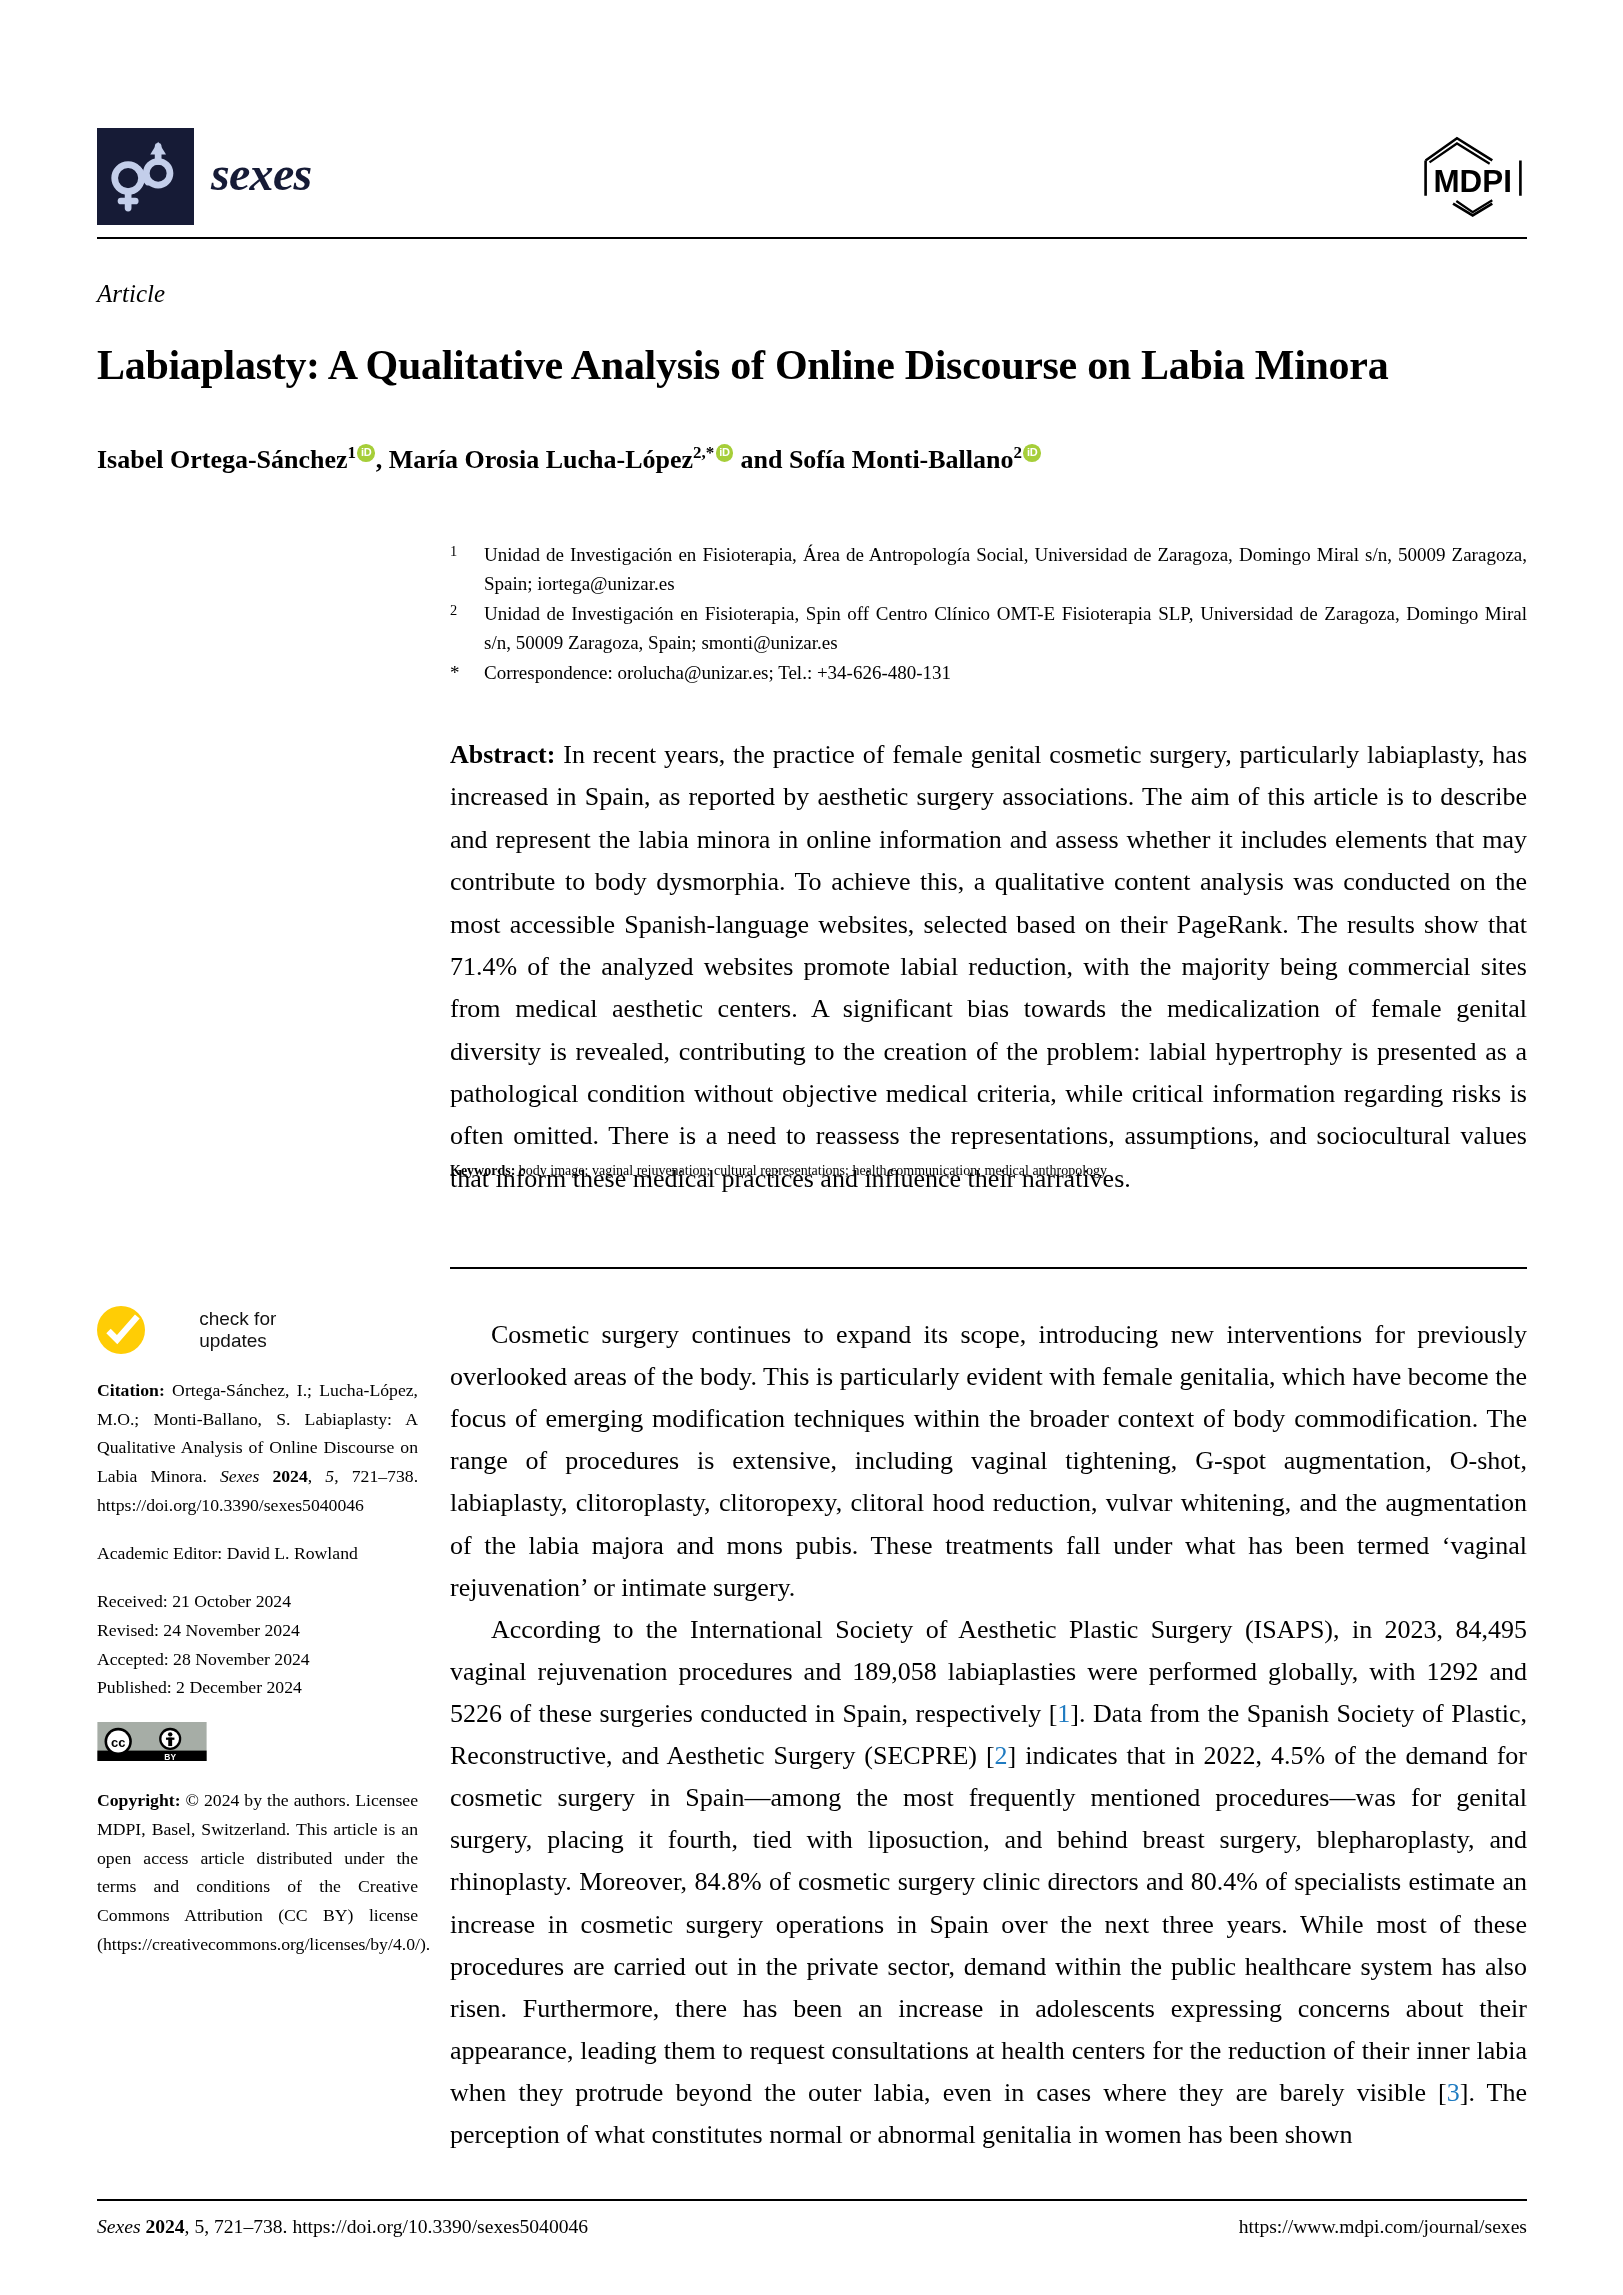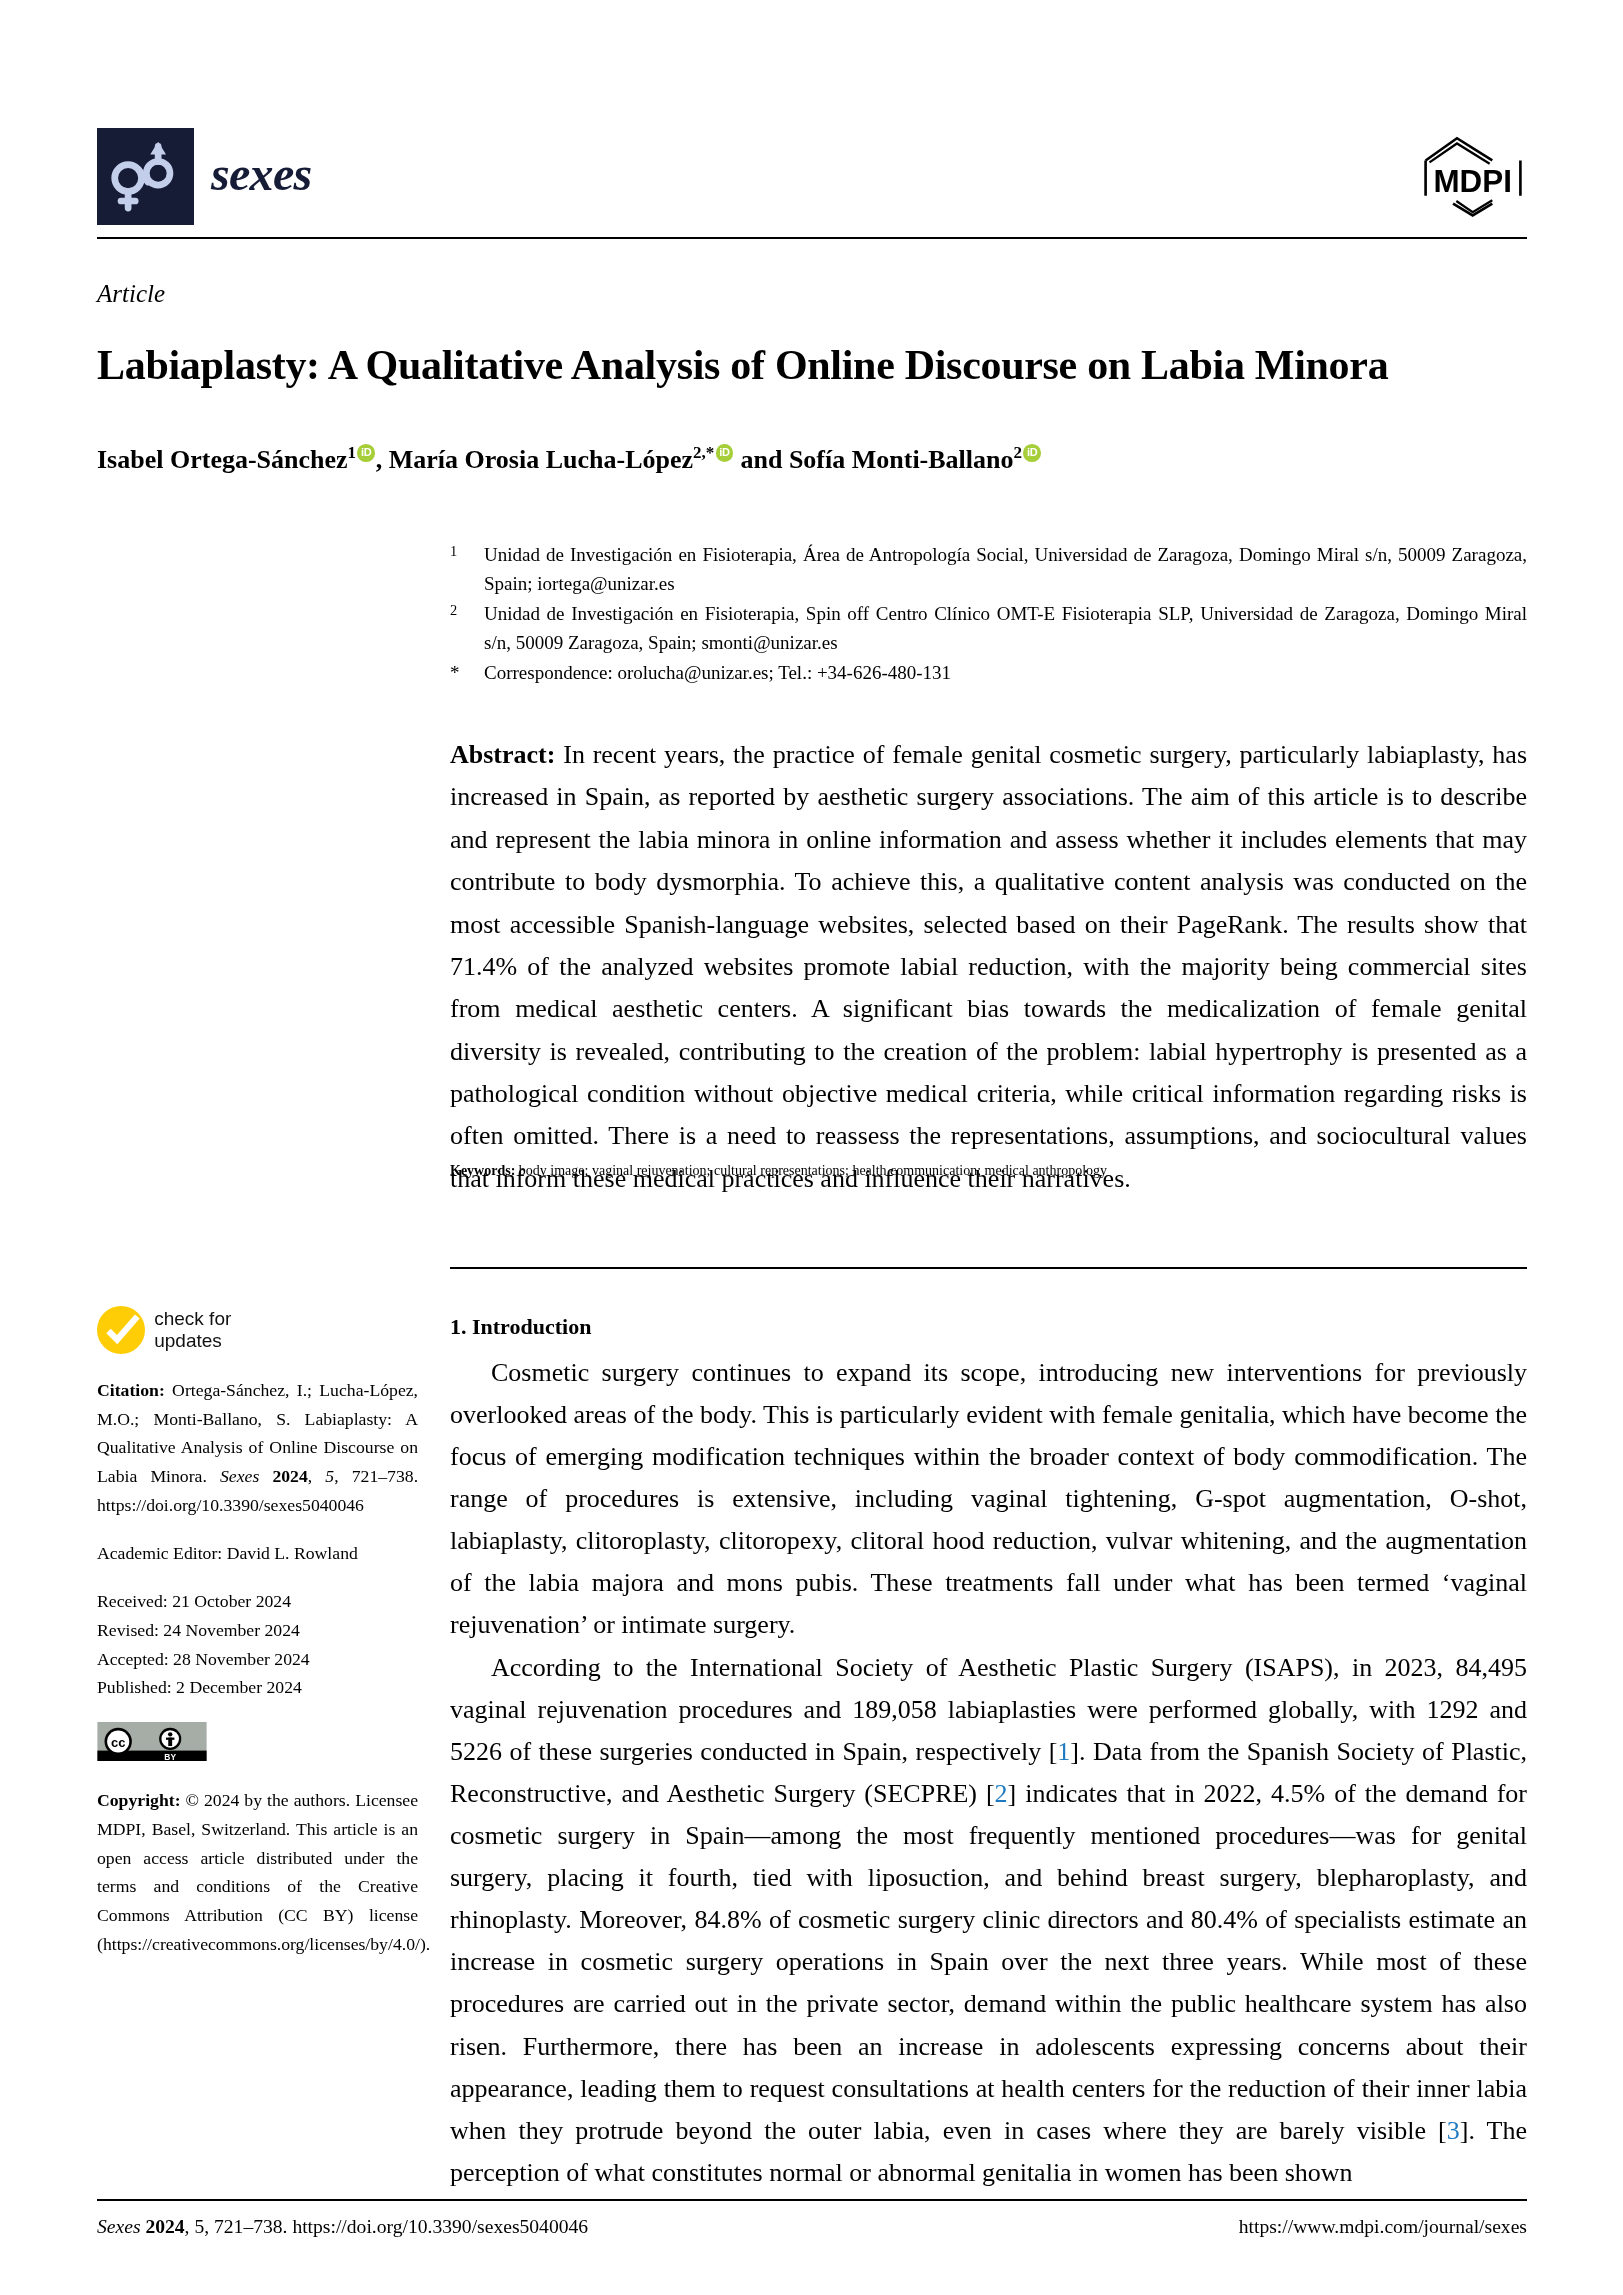--- a/index.html
+++ b/index.html
@@ -179,20 +179,21 @@
     display: flex;
     align-items: center;
     gap: 9.2px;
     margin-bottom: 22px;
   }
   .cu-badge { width: 48px; height: 48px; flex: 0 0 48px; }
   .cu-text {
     font-family: "Liberation Sans", "DejaVu Sans", sans-serif;
     line-height: 1.14;
     font-size: 19px;
+    margin-left: 45px;
   }
   .cu-text .l1 { display: block; font-weight: normal; color: #111; }
   .cu-text .l2 { display: block; font-weight: normal; color: #111; }
 
   .sb-block { margin-bottom: 19.6px; }
   .sb-block.tight { margin-bottom: 0; }
   .sb-dates div { margin-bottom: 0px; }
 
   .cc-badge { margin: 19.6px 0 17px 0; width: 110px; height: 39px; }
 
@@ -351,21 +352,20 @@
       <text x="112" y="58" text-anchor="middle" font-family="Liberation Sans, sans-serif" font-size="13" font-weight="bold" fill="#ffffff">BY</text>
     </svg>
 
     <div class="sb-block tight">
       <b>Copyright:</b>
       <span>© 2024 by the authors. Licensee MDPI, Basel, Switzerland. This article is an open access article distributed under the terms and conditions of the Creative Commons Attribution (CC BY) license (https://creativecommons.org/licenses/by/4.0/).</span>
     </div>
   </div>
 
   <div class="main">
-    <div class="section-head">1. Introduction</div>
     <p class="body-par">Cosmetic surgery continues to expand its scope, introducing new interventions for previously overlooked areas of the body. This is particularly evident with female genitalia, which have become the focus of emerging modification techniques within the broader context of body commodification. The range of procedures is extensive, including vaginal tightening, G-spot augmentation, O-shot, labiaplasty, clitoroplasty, clitoropexy, clitoral hood reduction, vulvar whitening, and the augmentation of the labia majora and mons pubis. These treatments fall under what has been termed ‘vaginal rejuvenation’ or intimate surgery.</p>
     <p class="body-par"><span>According to the International Society of Aesthetic Plastic Surgery (ISAPS), in 2023, 84,495 vaginal rejuvenation procedures and 189,058 labiaplasties were performed globally, with 1292 and 5226 of these surgeries conducted in Spain, respectively [</span><span class="cite">1</span><span>]. Data from the Spanish Society of Plastic, Reconstructive, and Aesthetic Surgery (SECPRE) [</span><span class="cite">2</span><span>] indicates that in 2022, 4.5% of the demand for cosmetic surgery in Spain—among the most frequently mentioned procedures—was for genital surgery, placing it fourth, tied with liposuction, and behind breast surgery, blepharoplasty, and rhinoplasty. Moreover, 84.8% of cosmetic surgery clinic directors and 80.4% of specialists estimate an increase in cosmetic surgery operations in Spain over the next three years. While most of these procedures are carried out in the private sector, demand within the public healthcare system has also risen. Furthermore, there has been an increase in adolescents expressing concerns about their appearance, leading them to request consultations at health centers for the reduction of their inner labia when they protrude beyond the outer labia, even in cases where they are barely visible [</span><span class="cite">3</span><span>]. The perception of what constitutes normal or abnormal genitalia in women has been shown</span></p>
   </div>
 
   <div class="rule-bot"></div>
   <div class="footer">
     <div><em>Sexes</em> <b>2024</b><span>, 5, 721–738. https://doi.org/10.3390/sexes5040046</span></div>
     <div>https://www.mdpi.com/journal/sexes</div>
   </div>
 

